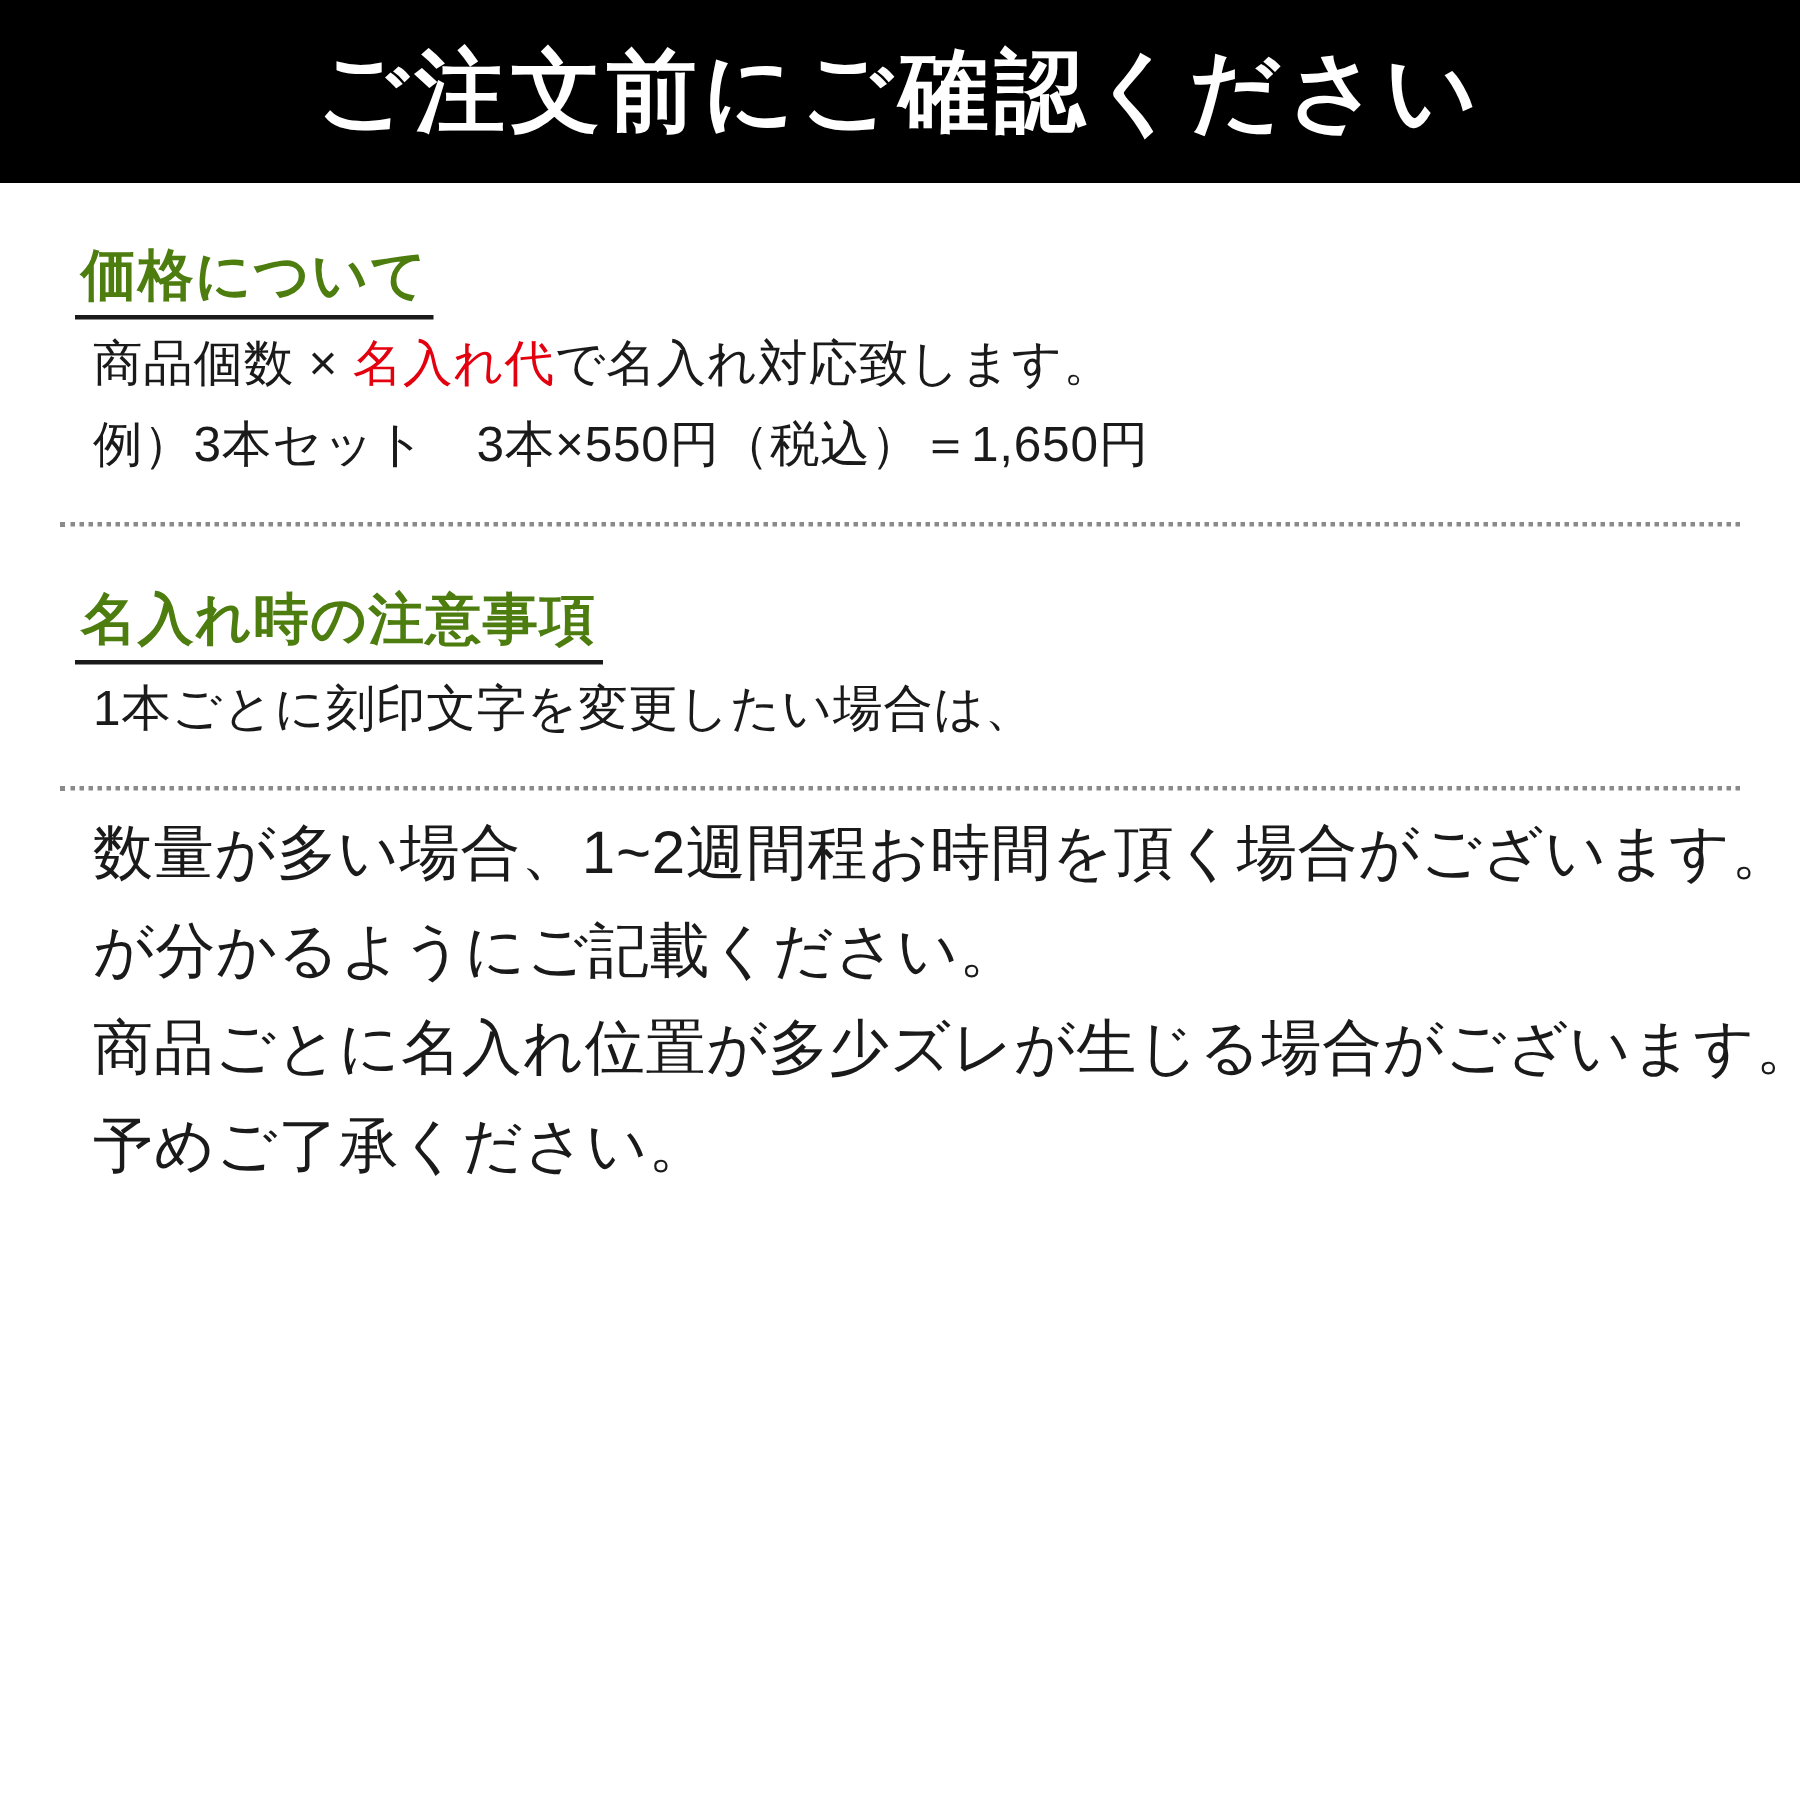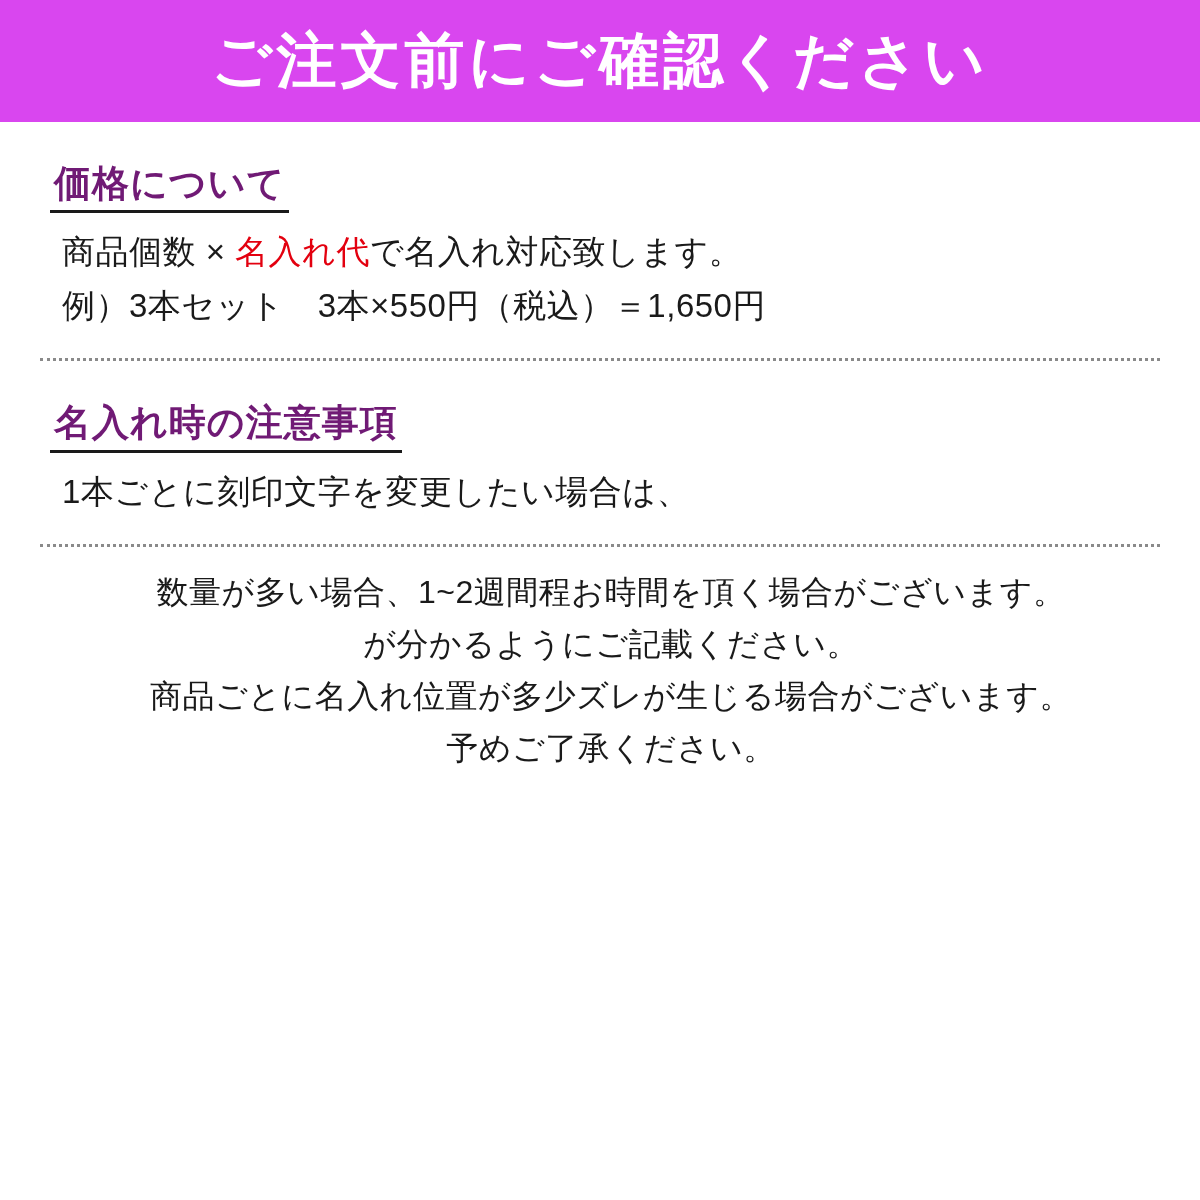--- a/index.html
+++ b/index.html
@@ -18,21 +18,21 @@
     position: relative;
     width: 1200px;
     height: 1200px;
     box-sizing: border-box;
   }
 
   
   .banner {
     width: 100%;
     height: 122px;
-    background: #d946ef;
+    background: #000000;
     display: flex;
     align-items: center;
     justify-content: center;
     box-sizing: border-box;
   }
   .banner-title {
     color: #ffffff;
     font-size: 60px;
     font-weight: bold;
     letter-spacing: 4px;
@@ -46,31 +46,31 @@
     box-sizing: border-box;
   }
 
   .section {
     padding-top: 8px;
   }
 
   .section-title {
     font-size: 37px;
     font-weight: bold;
-    color: #701a75;
+    color: #4d7c0f;
     display: inline-block;
     border-bottom: 3px solid #1a1a1a;
     padding: 0 4px 4px 4px;
     margin: 32px 0 0 10px;
     line-height: 1.2;
     letter-spacing: 1px;
   }
 
   .lines {
-    margin: 12px 0 0 0;
+    margin: 2px 0 0 0;
     padding: 0 0 0 22px;
   }
 
   .line {
     font-size: 33px;
     line-height: 1.55;
     color: #1a1a1a;
     letter-spacing: 0.5px;
     white-space: nowrap;
   }
@@ -80,23 +80,22 @@
   }
 
   .divider {
     border: none;
     border-top: 3px dotted #8a8a8a;
     margin: 26px 0 0 0;
     height: 0;
   }
 
   .section-notes .line {
-    font-size: 32px;
+    font-size: 40px;
     line-height: 1.62;
-    text-align: center;
   }
   .section-name .line {
     font-size: 33px;
     line-height: 1.62;
   }
   .section-price .line {
     font-size: 33px;
     line-height: 1.62;
   }
 </style>

